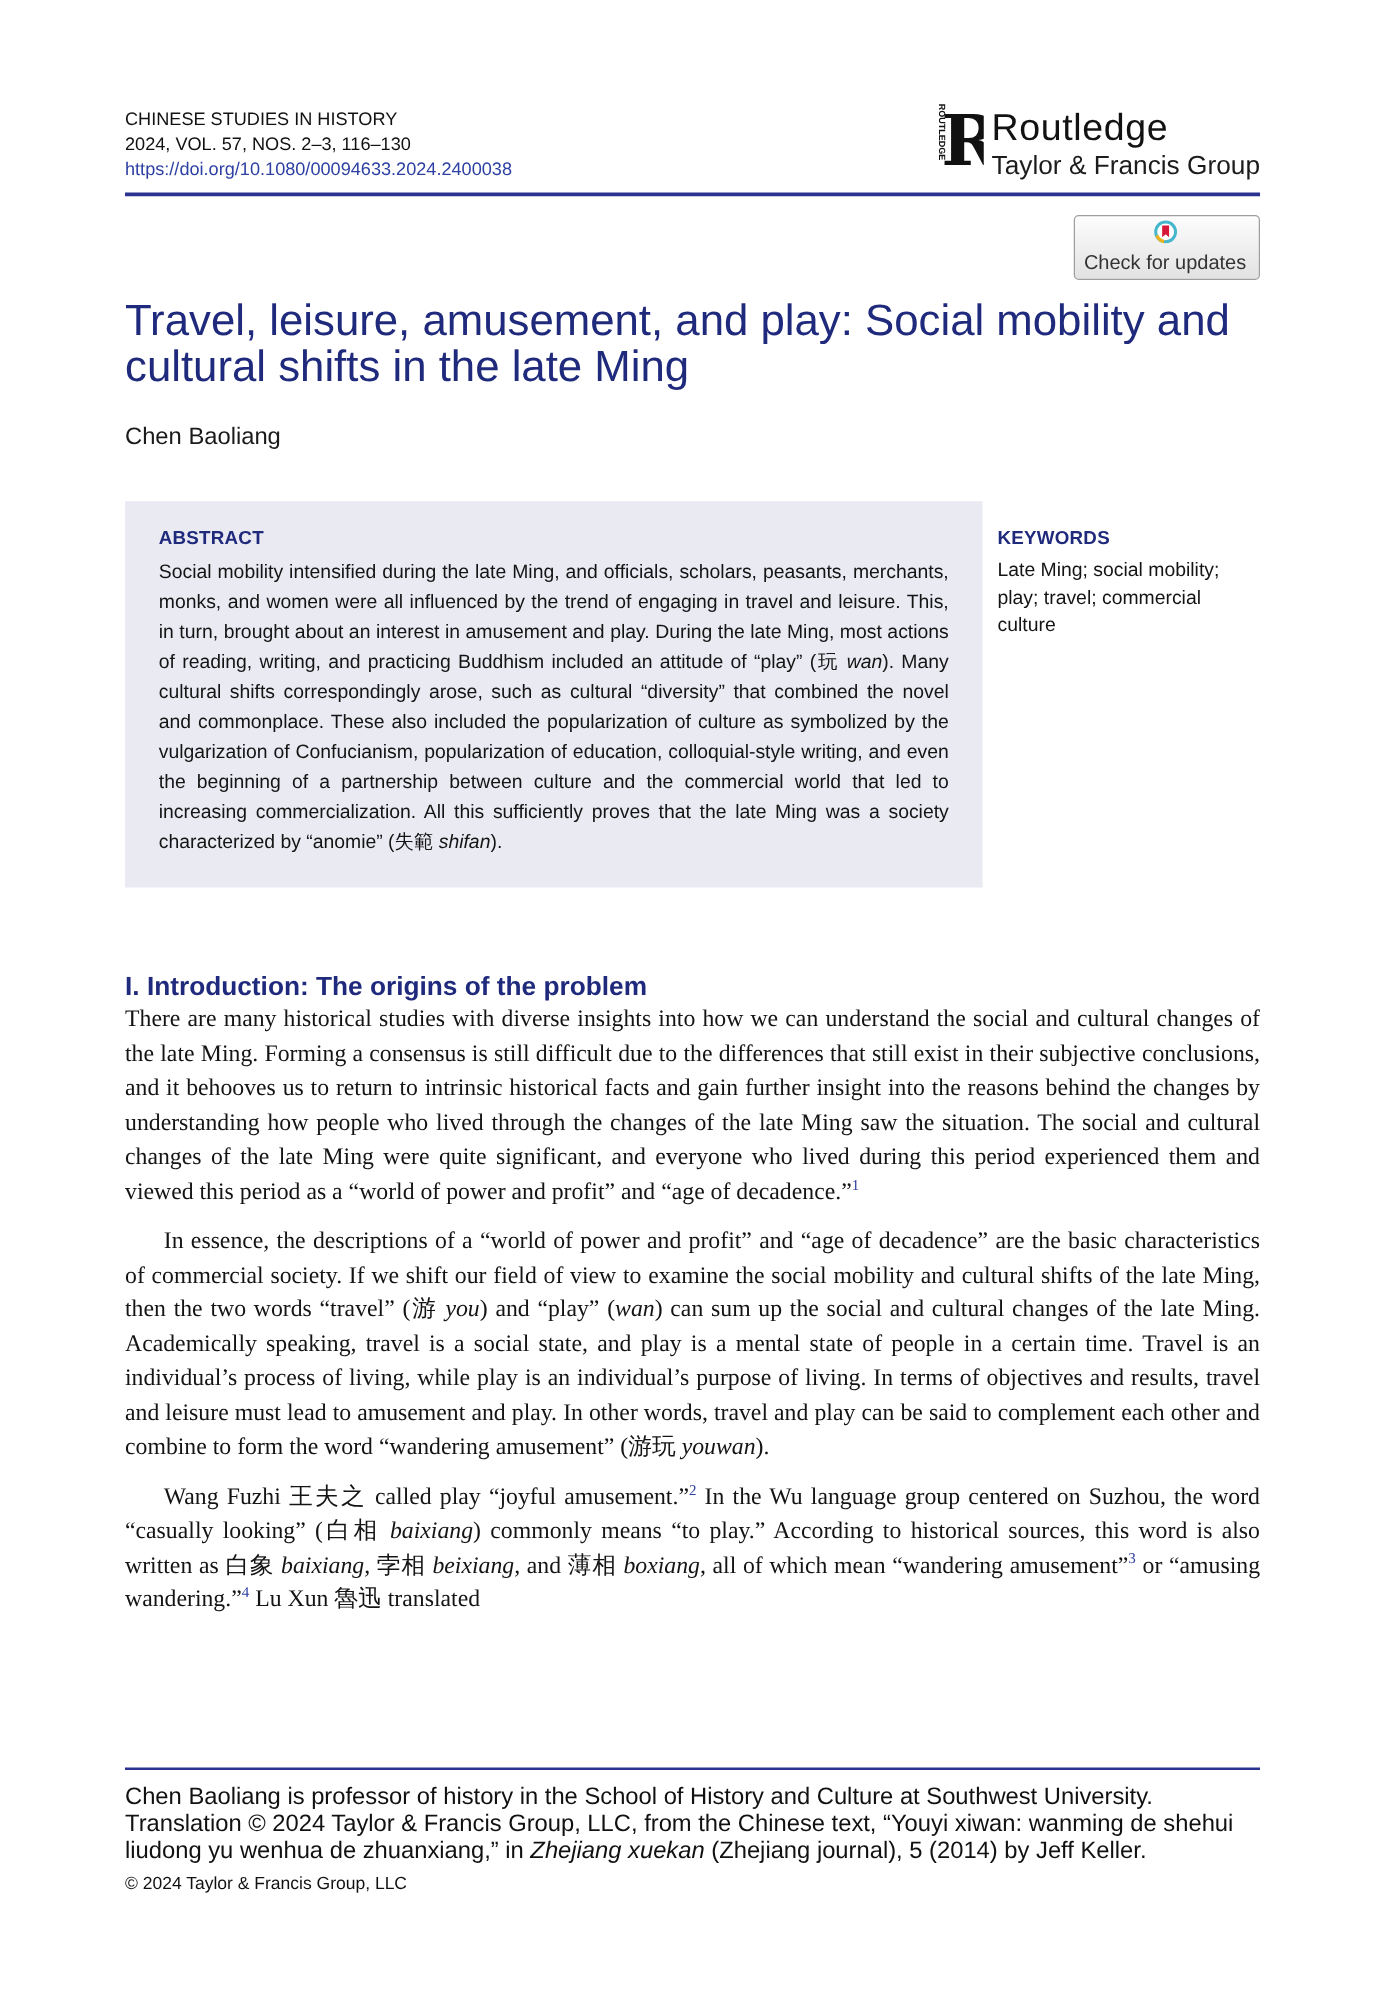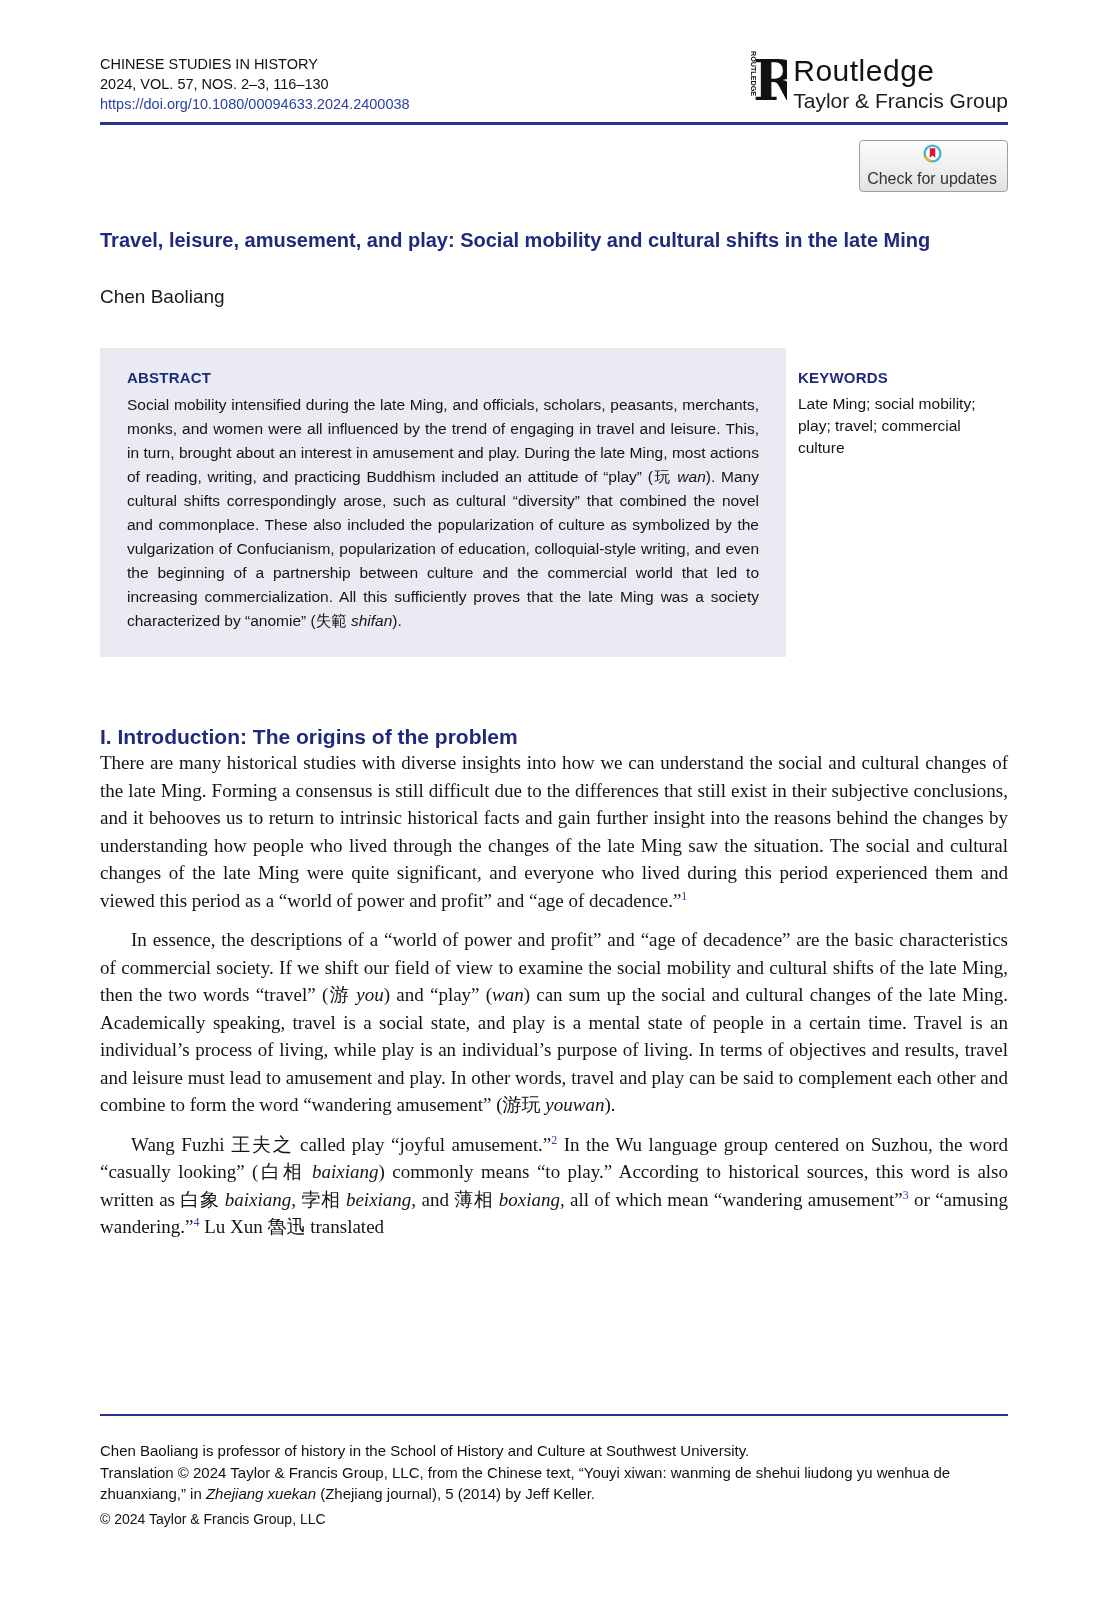--- a/index.html
+++ b/index.html
@@ -13,21 +13,21 @@
     color: #1a1a1a;
     overflow: hidden;
   }
   .content { padding: 0 112px 0 100px; }
 
   
   .header-row {
     display: flex;
     justify-content: space-between;
     align-items: flex-start;
-    padding-top: 54px;
+    padding-top: 86px;
   }
   .journal-meta { font-size: 14.5px; line-height: 20px; color: #111; }
   .journal-meta .doi a, .journal-meta .doi {
     color: #2c3fa3; text-decoration: none; cursor: pointer;
   }
   .tf-logo { display: flex; align-items: flex-start; gap: 6px; margin-top: -6px; }
   .tf-wordmark { padding-top: 6px; }
   .tf-brand { font-size: 30px; color: #121212; letter-spacing: 0.5px; font-family: "Liberation Sans", sans-serif; }
   .tf-group { font-size: 21px; color: #1c1c1c; margin-top: 1px; }
   .header-rule { height: 3px; background: #2b3390; margin-top: 8px; }
@@ -39,23 +39,23 @@
     border: 1px solid #9e9e9e; border-radius: 4px;
     background: linear-gradient(#fdfdfd, #e2e2e2);
     padding: 3px 10px 3px 7px;
     font-size: 16px; color: #333;
     cursor: pointer;
     flex-direction: column;
   }
 
   
   .article-title {
-    margin-top: 30px;
-    font-size: 20px;
-    font-weight: bold;
+    margin-top: 14px;
+    font-size: 35px;
+    font-weight: normal;
     line-height: 37px;
     color: #202a7c;
     max-width: 920px;
   }
   .article-author { margin-top: 27px; font-size: 19px; color: #1a1a1a; }
 
   
   .abstract-row { display: flex; gap: 12px; margin-top: 40px; }
   .abstract-box {
     width: 686px;
@@ -100,21 +100,21 @@
   .body-text em { font-style: italic; }
 
   
   .footer {
     position: absolute;
     left: 100px;
     right: 112px;
     top: 1414px;
   }
   .footer-rule { height: 2px; background: #2b3390; }
-  .footer-notes { margin-top: 24px; font-size: 15px; line-height: 21.5px; color: #111; }
+  .footer-notes { margin-top: 11px; font-size: 19px; line-height: 21.5px; color: #111; }
   .footer-copyright { margin-top: 6px; font-size: 14px; color: #111; }
   .footer em { font-style: italic; }
 </style>
 </head>
 <body>
 
 <div class="page">
   <div class="content">
 
     <div class="header-row">

